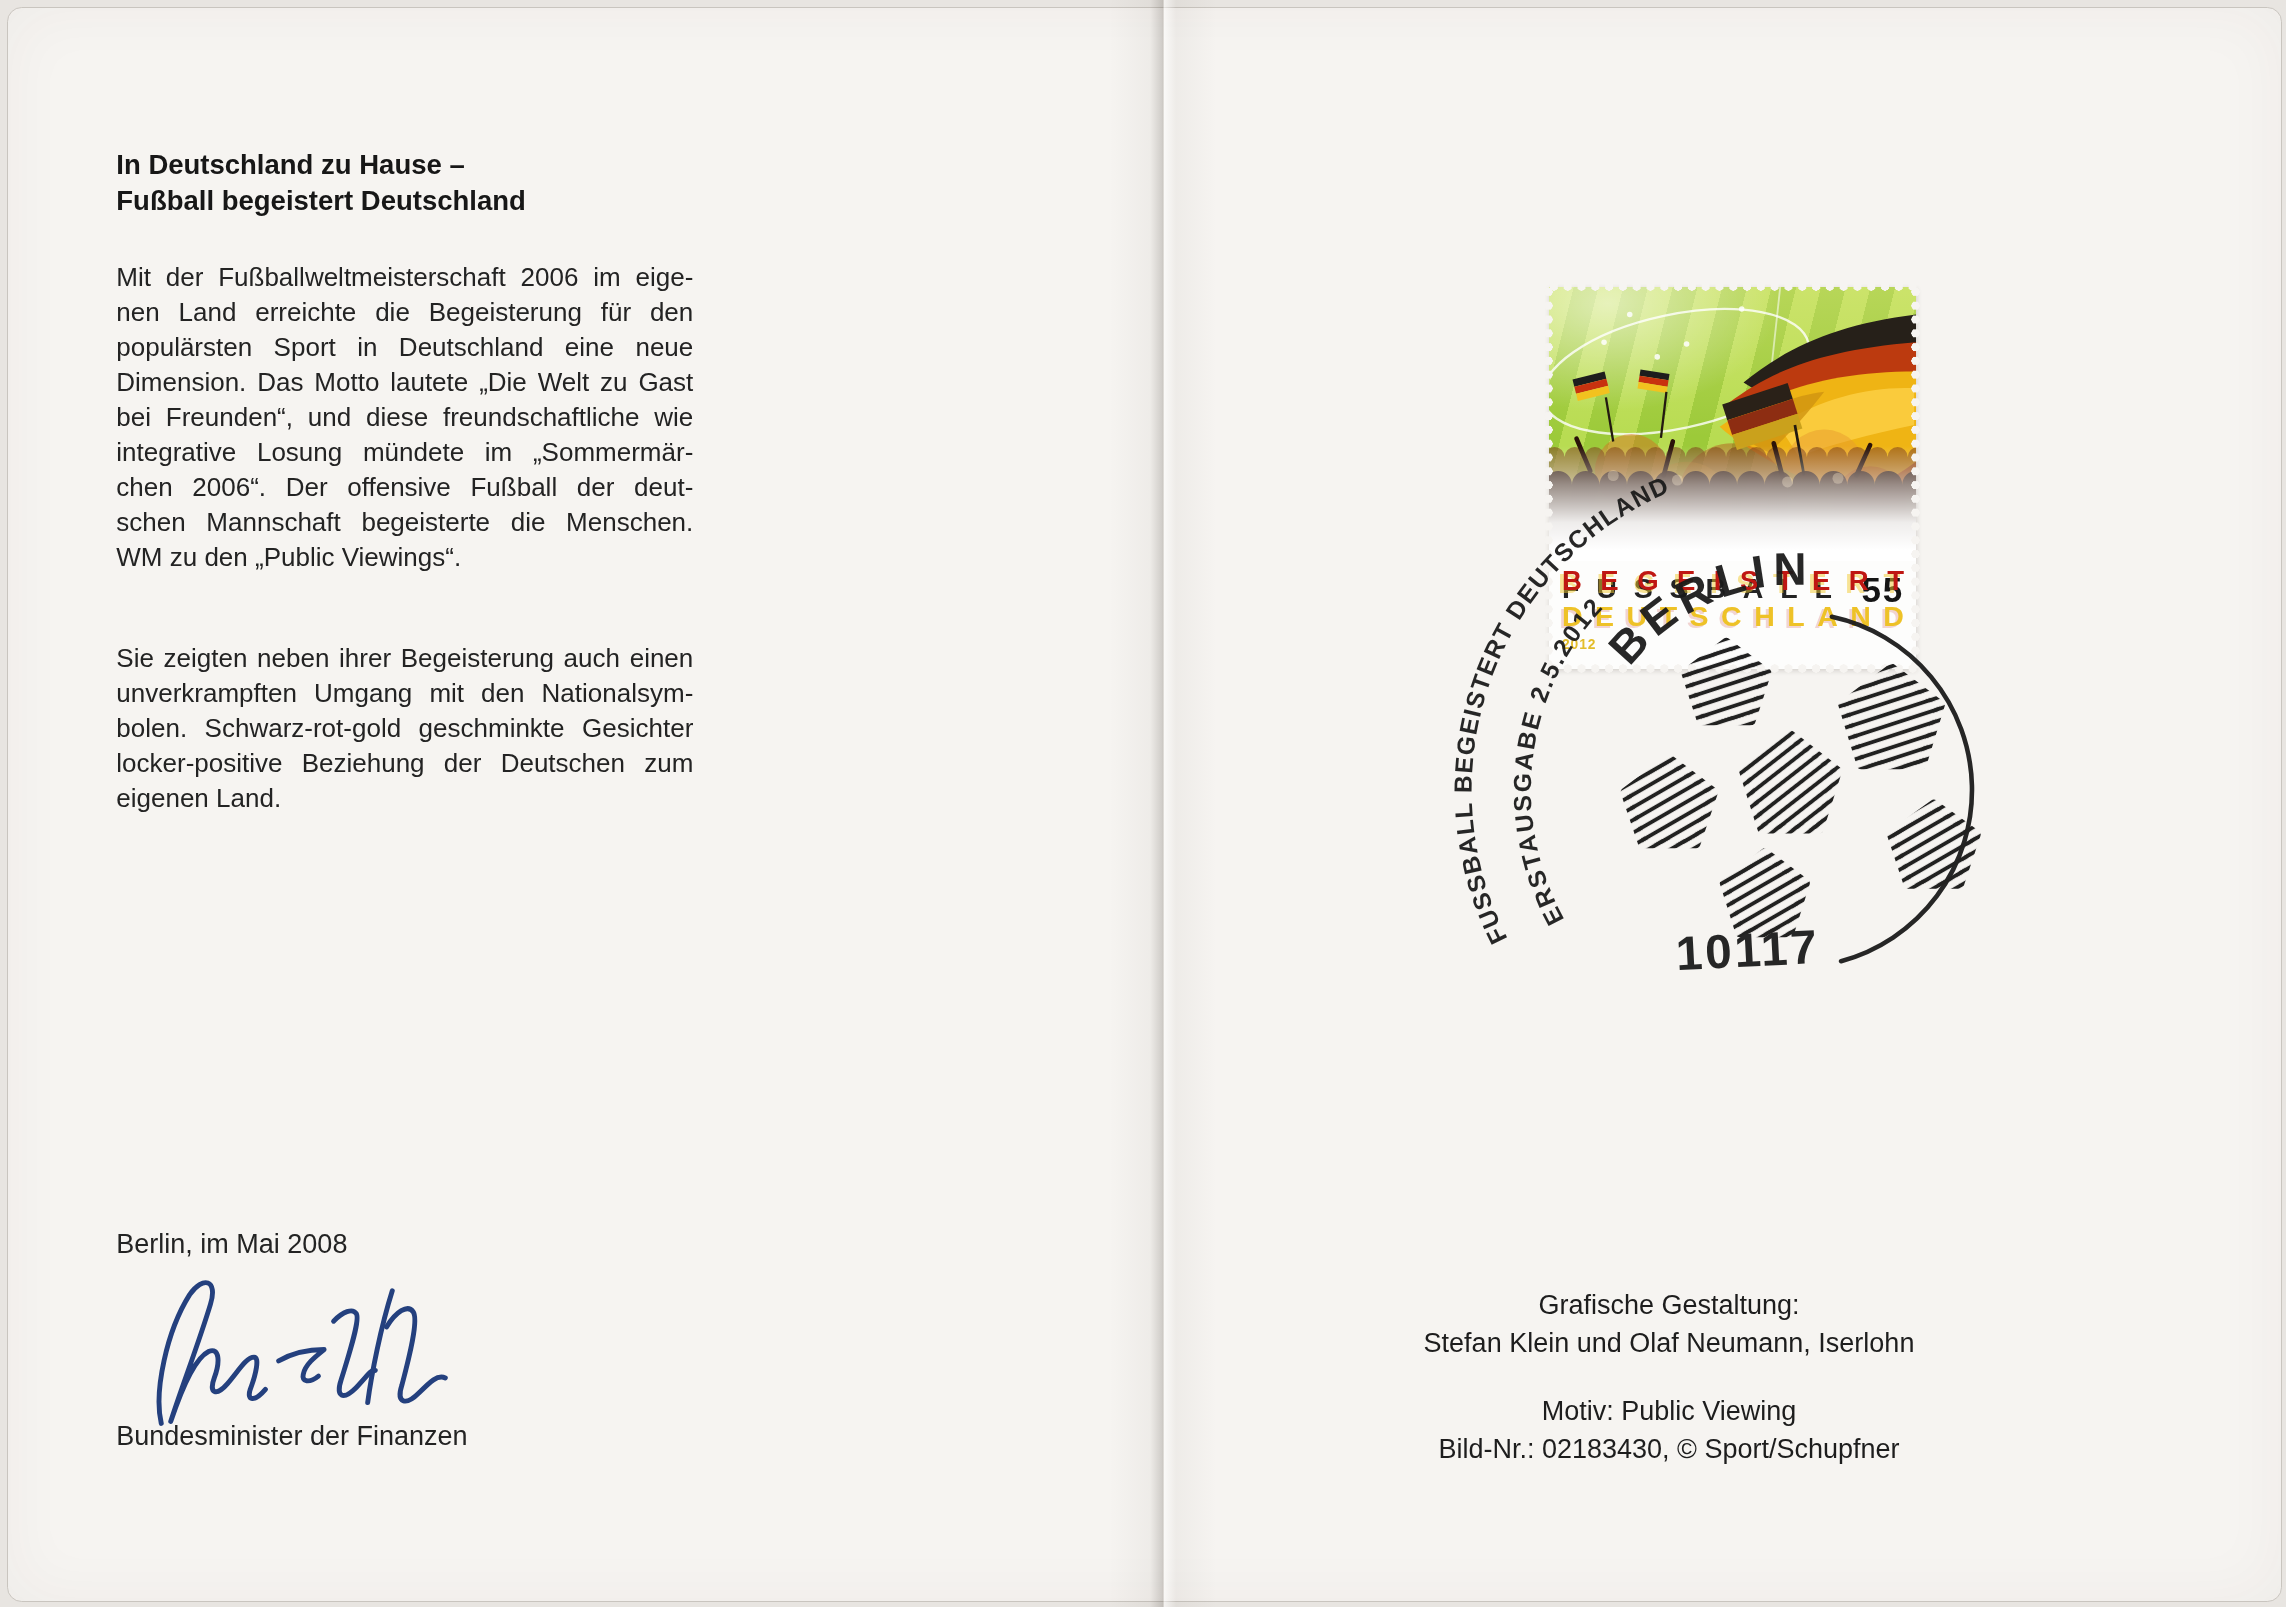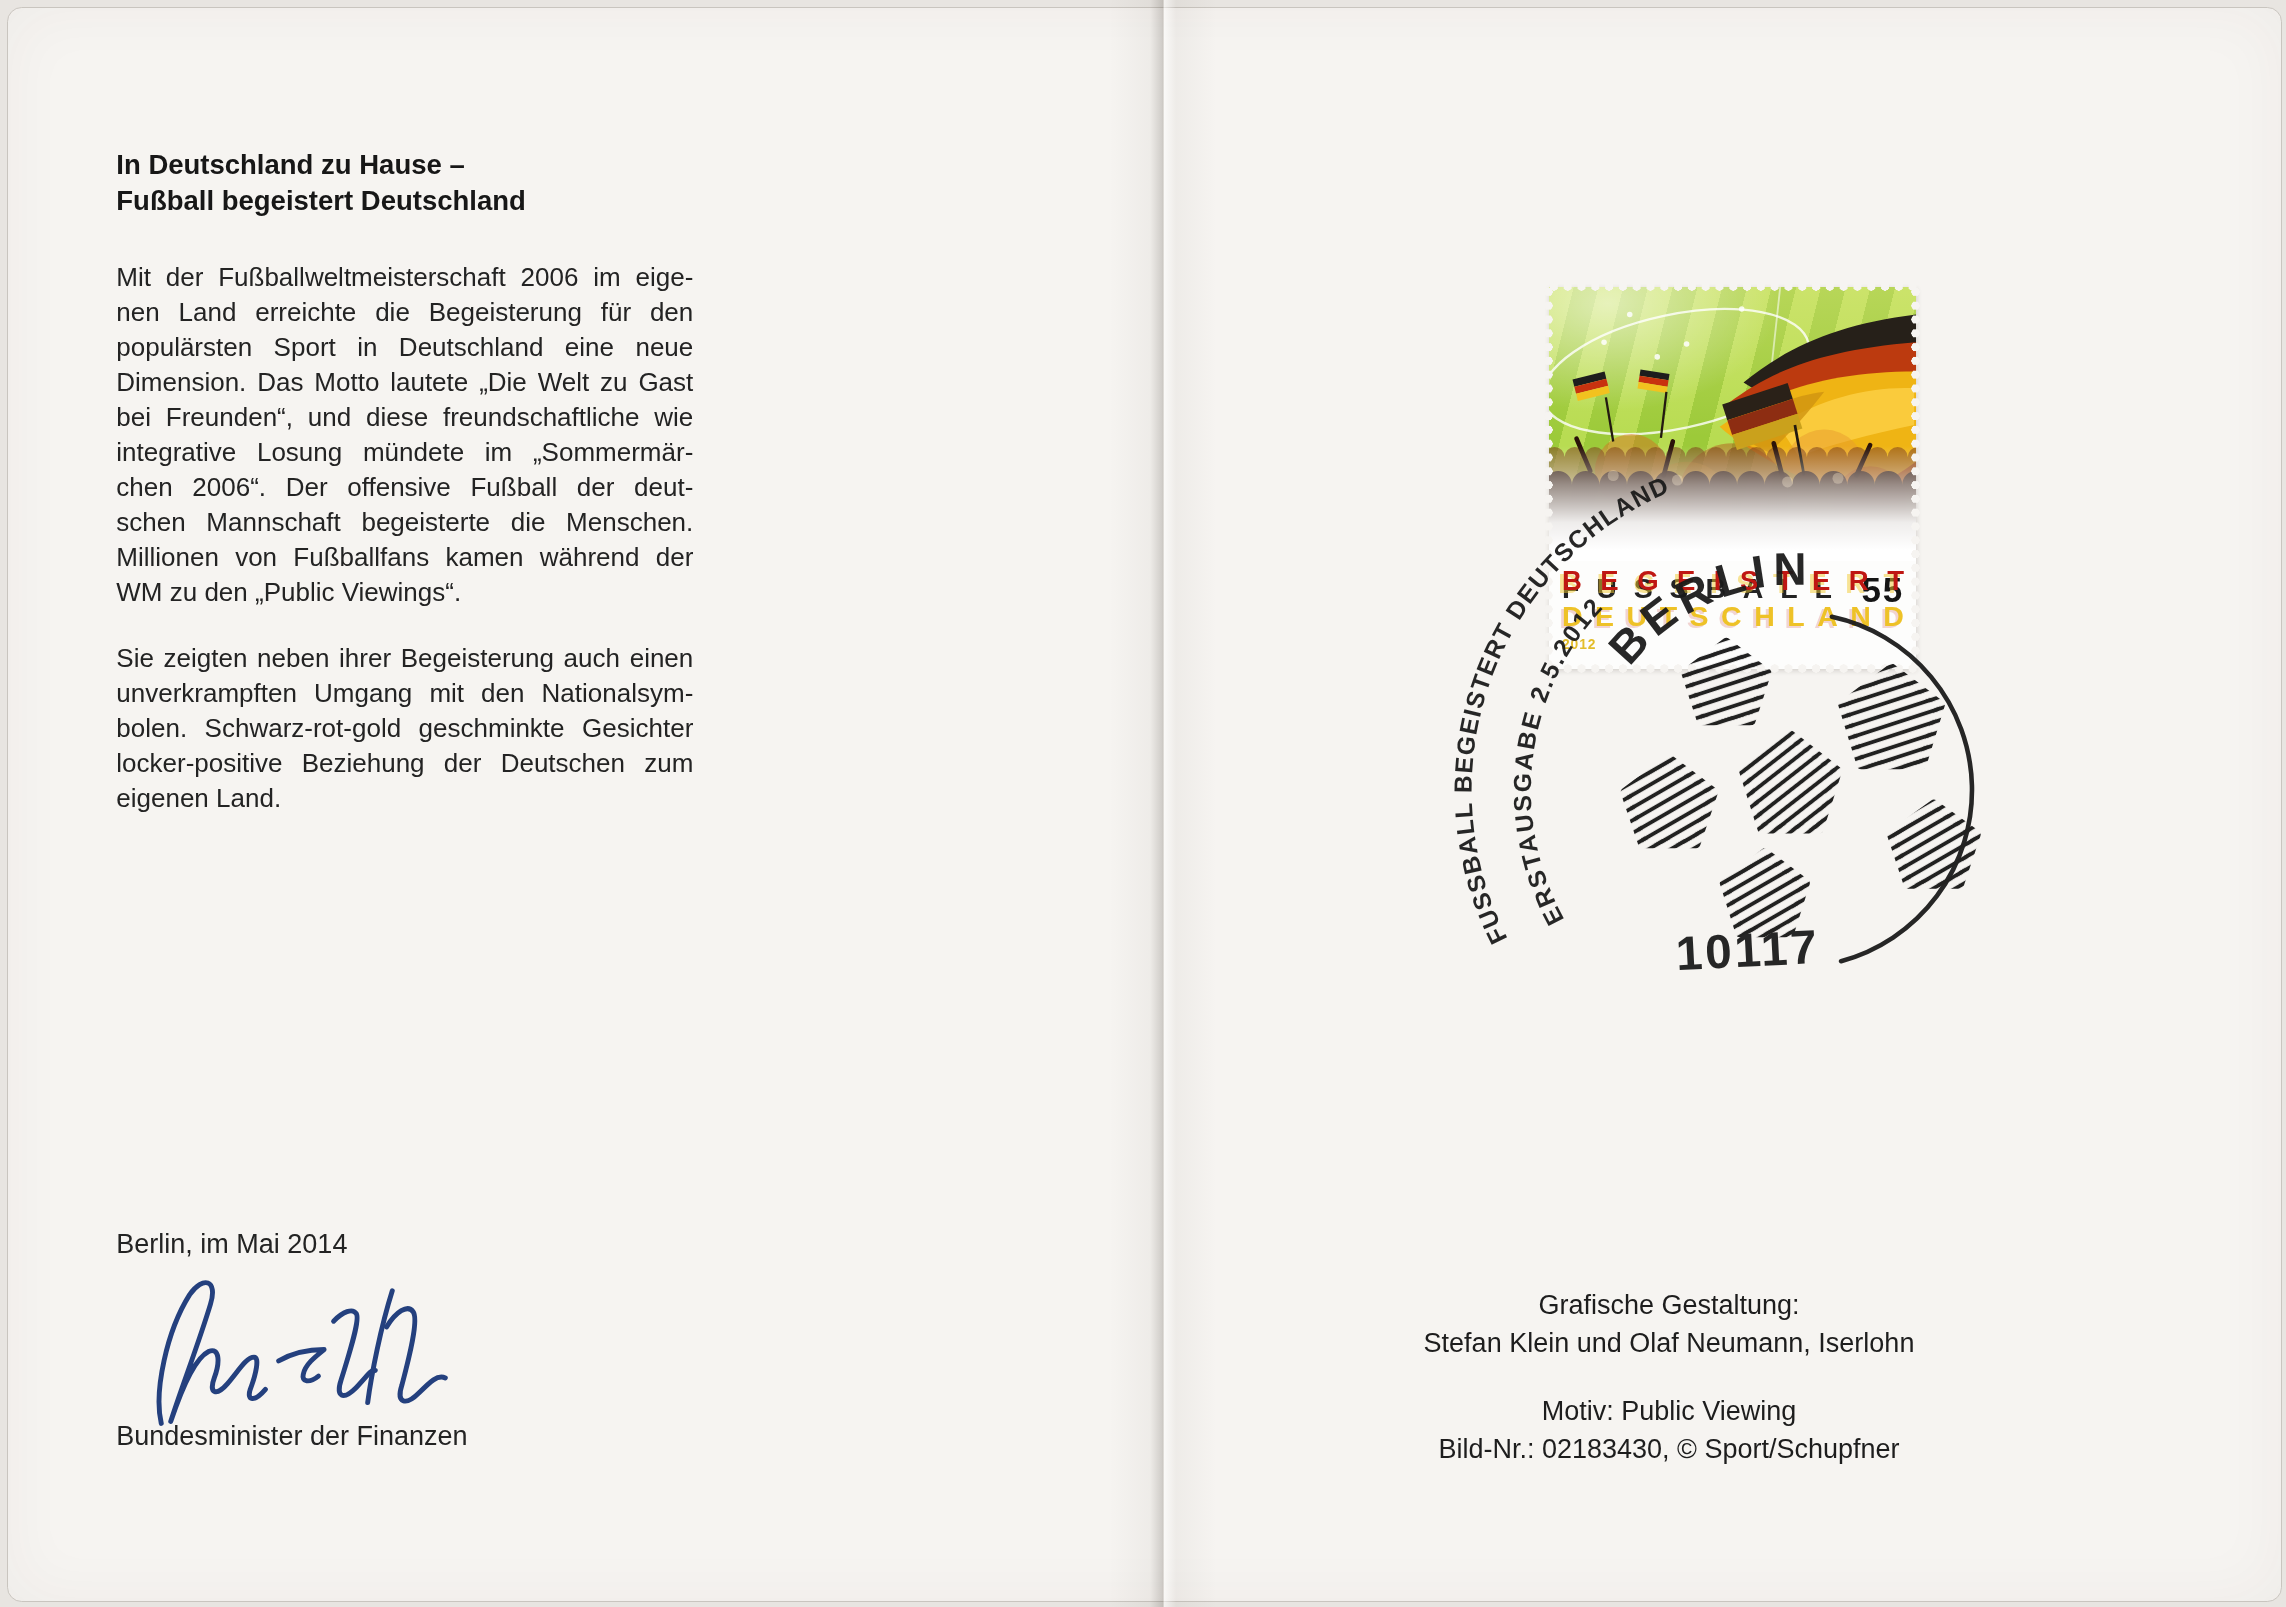--- a/index.html
+++ b/index.html
@@ -80,33 +80,32 @@
 
     <div class="para p1">
       <div class="jline">Mit der Fußballweltmeisterschaft 2006 im eige-</div>
       <div class="jline">nen Land erreichte die Begeisterung für den</div>
       <div class="jline">populärsten Sport in Deutschland eine neue</div>
       <div class="jline">Dimension. Das Motto lautete „Die Welt zu Gast</div>
       <div class="jline">bei Freunden“, und diese freundschaftliche wie</div>
       <div class="jline">integrative Losung mündete im „Sommermär-</div>
       <div class="jline">chen 2006“. Der offensive Fußball der deut-</div>
       <div class="jline">schen Mannschaft begeisterte die Menschen.</div>
-      <div class="jline">Millionen von Fußballfans kamen während der</div>
       <div class="jline last">WM zu den „Public Viewings“.</div>
     </div>
 
     <div class="para p2">
       <div class="jline">Sie zeigten neben ihrer Begeisterung auch einen</div>
       <div class="jline">unverkrampften Umgang mit den Nationalsym-</div>
       <div class="jline">bolen. Schwarz-rot-gold geschminkte Gesichter</div>
       <div class="jline">locker-positive Beziehung der Deutschen zum</div>
       <div class="jline last">eigenen Land.</div>
     </div>
 
-    <div class="dateline">Berlin, im Mai 2014</div>
+    <div class="dateline">Berlin, im Mai 2008</div>
 
     <div class="signature">
       <svg width="303" height="163" viewBox="0 0 320 170">
         <g fill="none" stroke="#24407e" stroke-width="5.2" stroke-linecap="round" stroke-linejoin="round">
           <path d="M 14,162 C 6,128 20,64 44,26 C 58,6 74,10 66,36 C 54,76 34,128 24,160
                    C 38,118 52,92 64,86 C 76,81 76,98 70,114 C 64,130 72,134 84,120
                    C 96,106 104,92 112,92 C 118,92 114,110 108,126 C 104,138 112,140 124,126"></path>
           <path d="M 138,96 C 152,88 170,84 186,84 C 176,92 166,100 164,110 C 162,118 170,120 180,112"></path>
           <path d="M 196,54 C 206,44 216,40 220,46 C 224,52 214,84 204,116 C 198,134 206,138 220,124 C 230,114 236,104 240,106"></path>
           <path d="M 258,22 C 246,60 236,110 232,140"></path>

